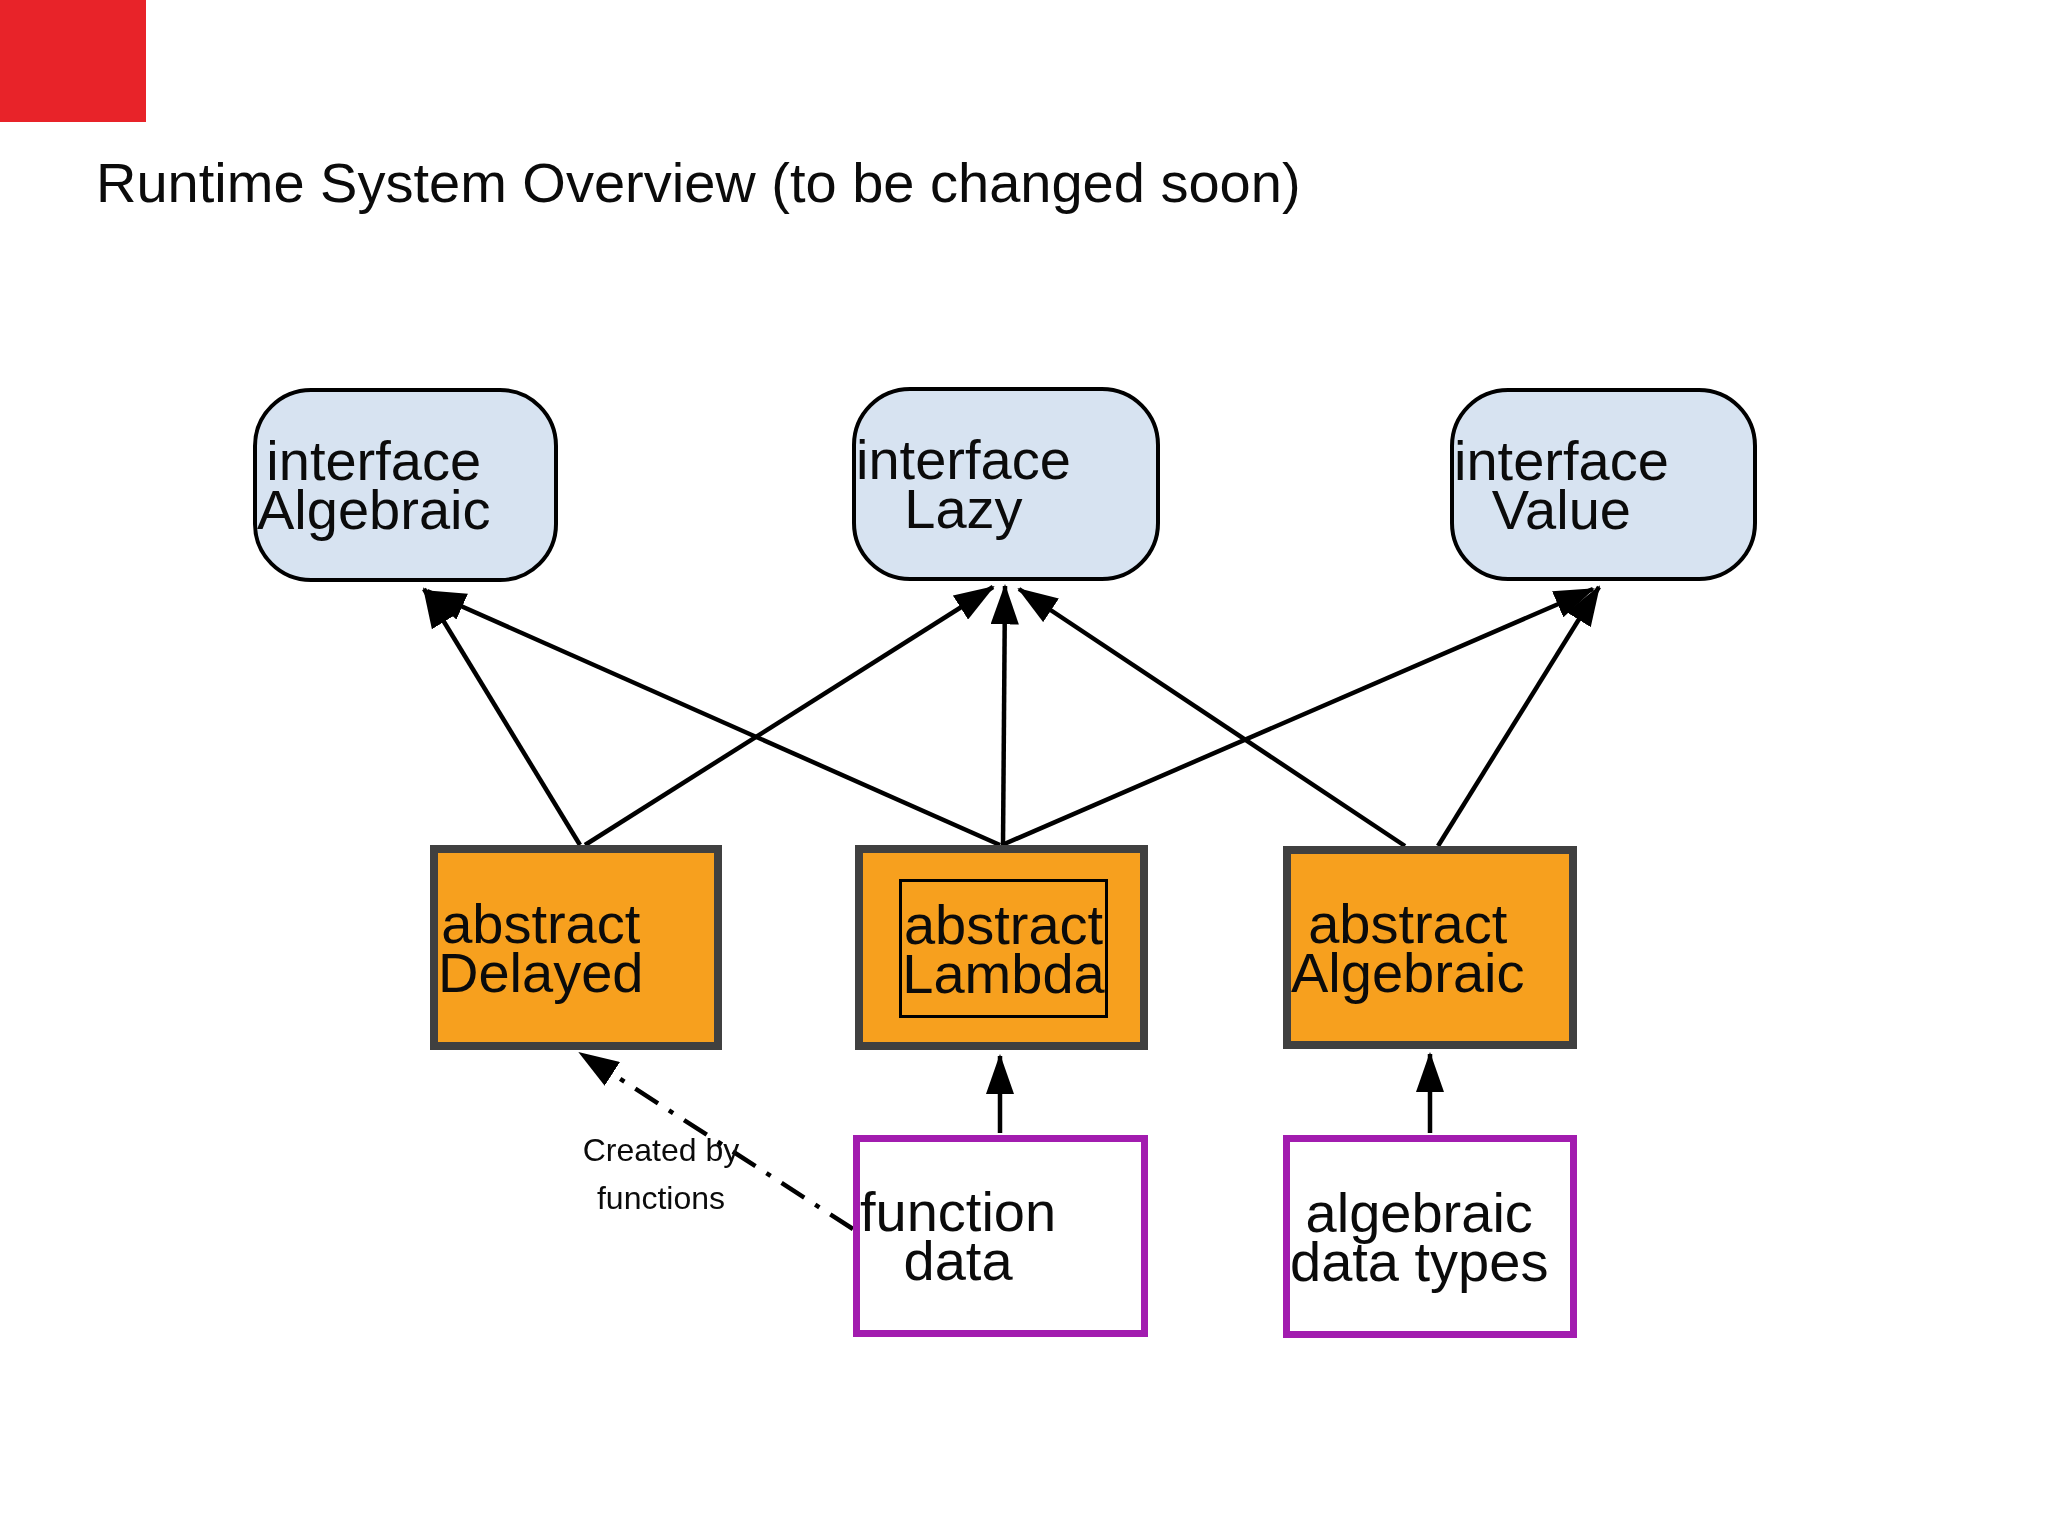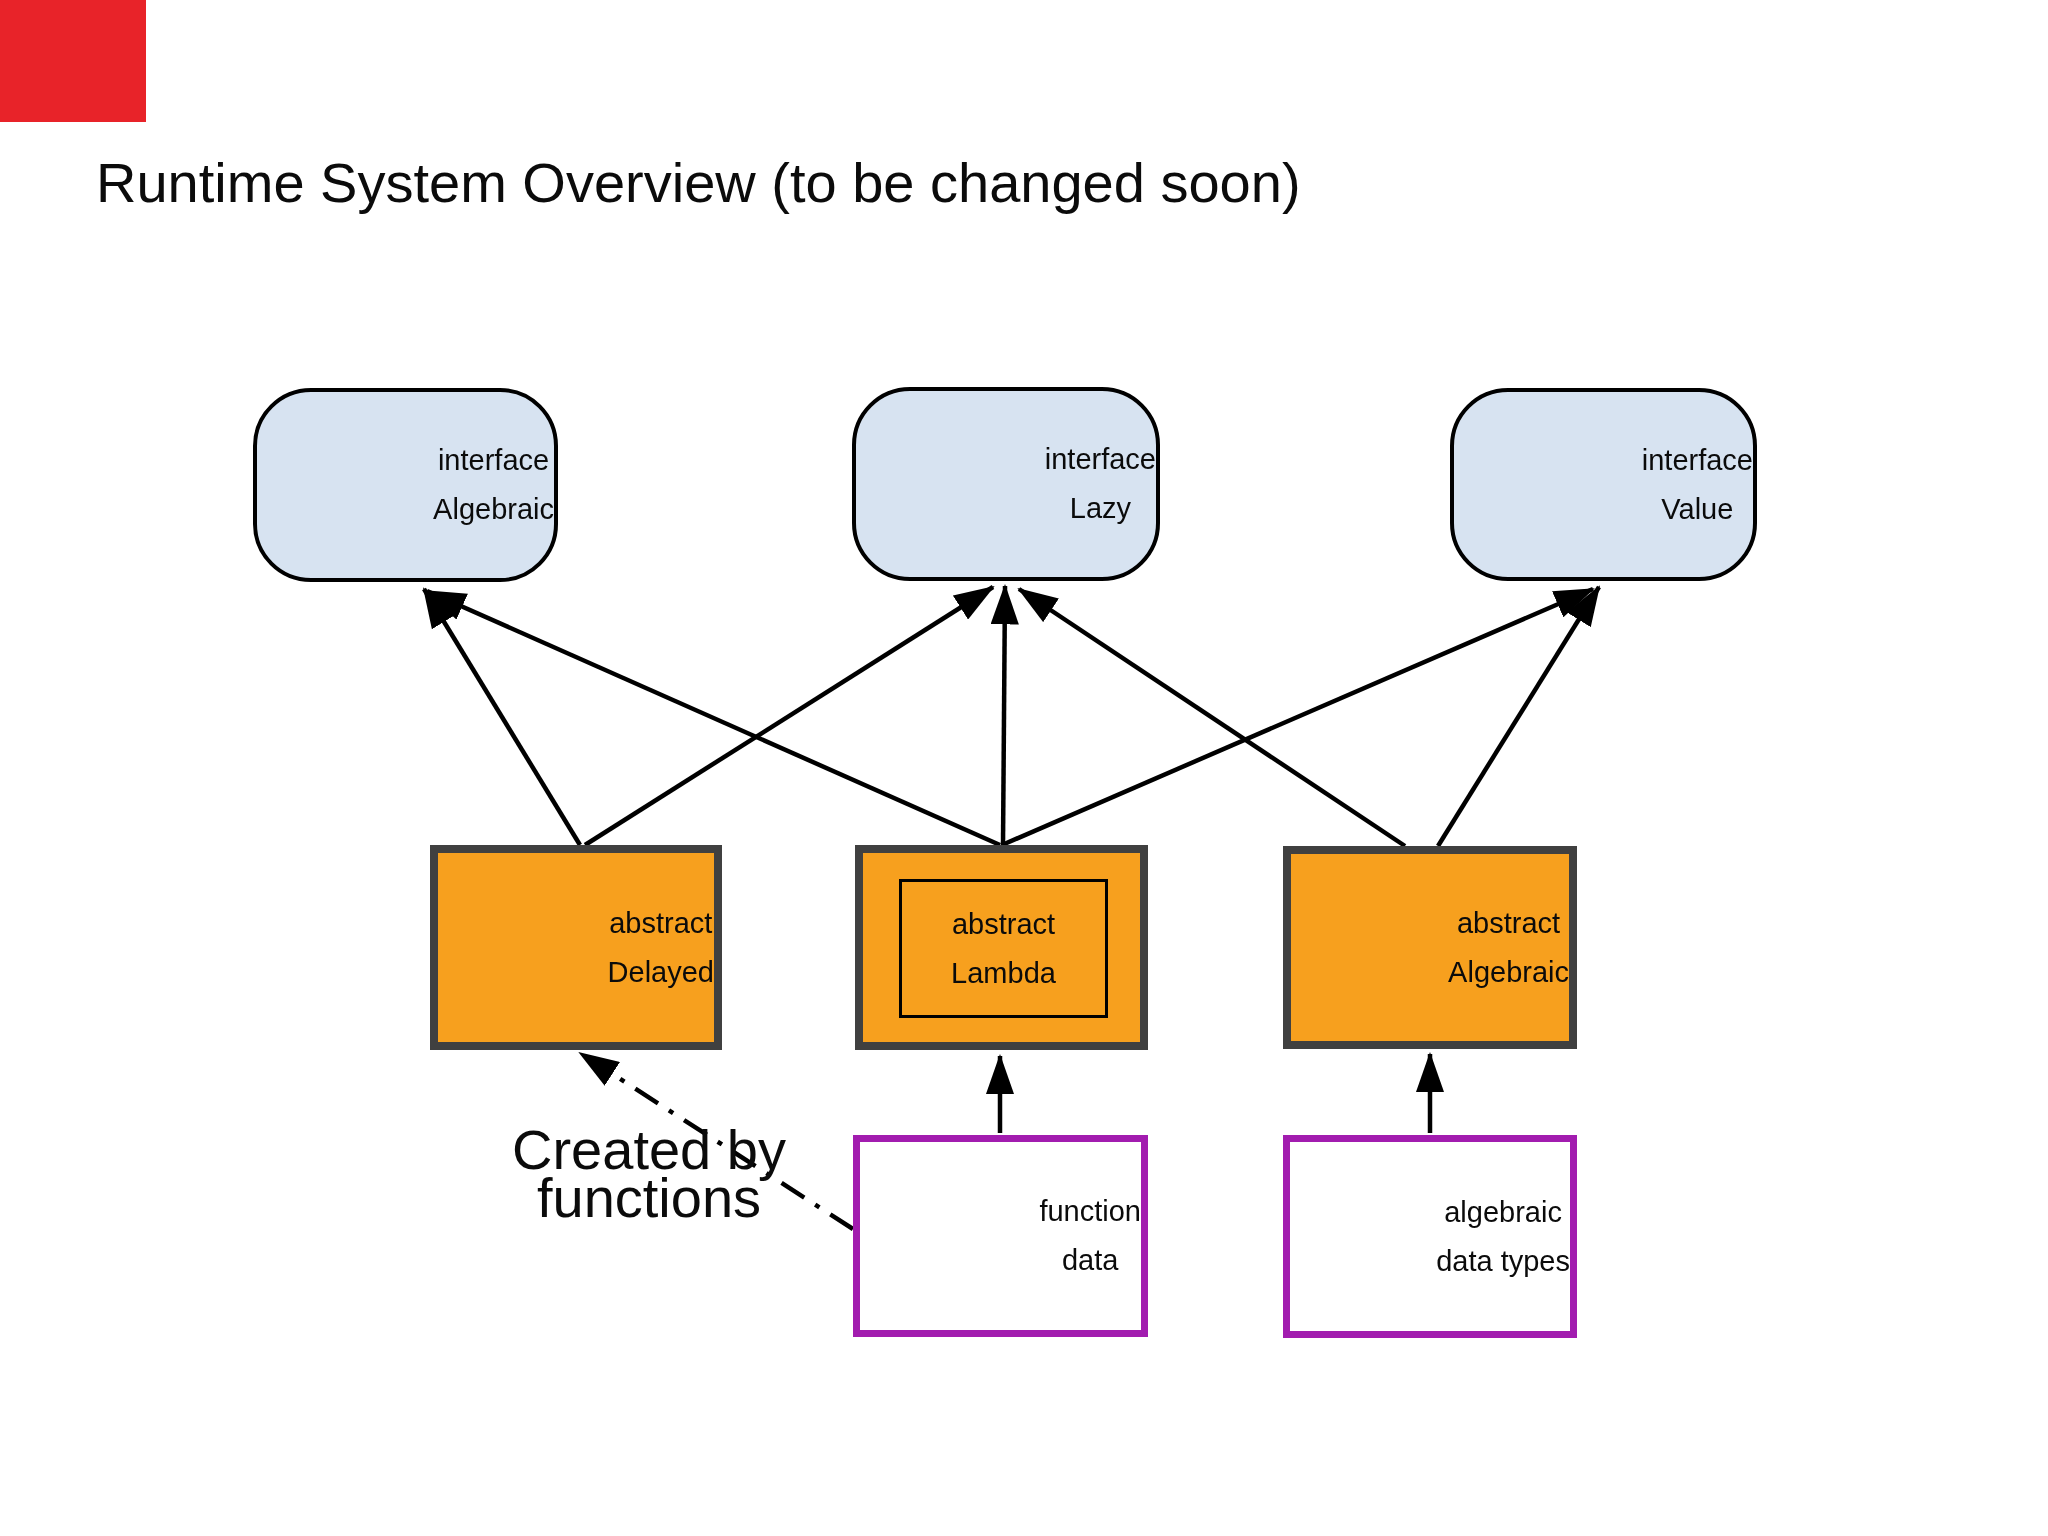--- a/index.html
+++ b/index.html
@@ -15,22 +15,22 @@
     background: var(--red-marker, #e82329);
   }
   .title {
     position:absolute; left:96px; top:152px; width:1860px;
     font-size:56px; line-height:1.1; white-space:nowrap;
     color: var(--ink, #0b0b0b);
   }
   #edges { position:absolute; left:0; top:0; z-index:1; }
   .node {
     position:absolute; z-index:2; box-sizing:border-box;
-    display:flex; align-items:center; justify-content:flex-end;
-    text-align:center; font-size:29px; line-height:49px;
+    display:flex; align-items:center; justify-content:flex-start;
+    text-align:center; font-size:56px; line-height:49px;
     color: var(--ink, #0b0b0b);
   }
   .iface {
     background: var(--blue-fill, #d7e3f1);
     border:4px solid #000; border-radius:58px;
   }
   .abstract {
     background: var(--orange-fill, #f7a01e);
     border:8px solid #404040;
   }
@@ -46,22 +46,22 @@
   
   #n-applicable { left:253px; top:388px; width:305px; height:194px; }
   #n-lazy       { left:852px; top:387px; width:308px; height:194px; }
   #n-value      { left:1450px; top:388px; width:307px; height:193px; }
   #n-delayed    { left:430px; top:845px; width:292px; height:205px; }
   #n-lambda     { left:855px; top:845px; width:293px; height:205px; }
   #n-algebraic  { left:1283px; top:846px; width:294px; height:203px; }
   #n-ftypes     { left:853px; top:1135px; width:295px; height:202px; }
   #n-adtypes    { left:1283px; top:1135px; width:294px; height:203px; }
   .note {
-    position:absolute; left:488px; top:1126px; width:322px; z-index:2;
-    text-align:center; font-size:56px; line-height:48px;
+    position:absolute; left:500px; top:1126px; width:322px; z-index:2;
+    text-align:center; font-size:32px; line-height:48px;
     color: var(--ink, #0b0b0b);
   }
 </style>
 </head>
 <body>
 
 <div id="canvas">
 
   <div class="red-marker"></div>
 

